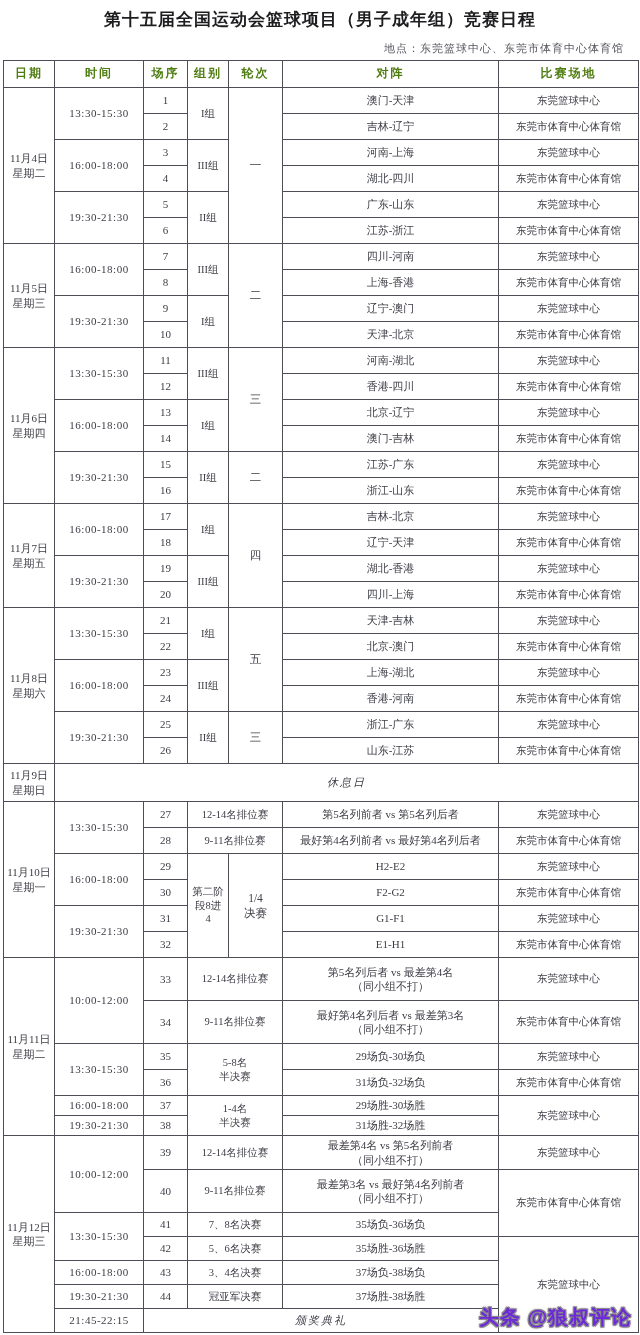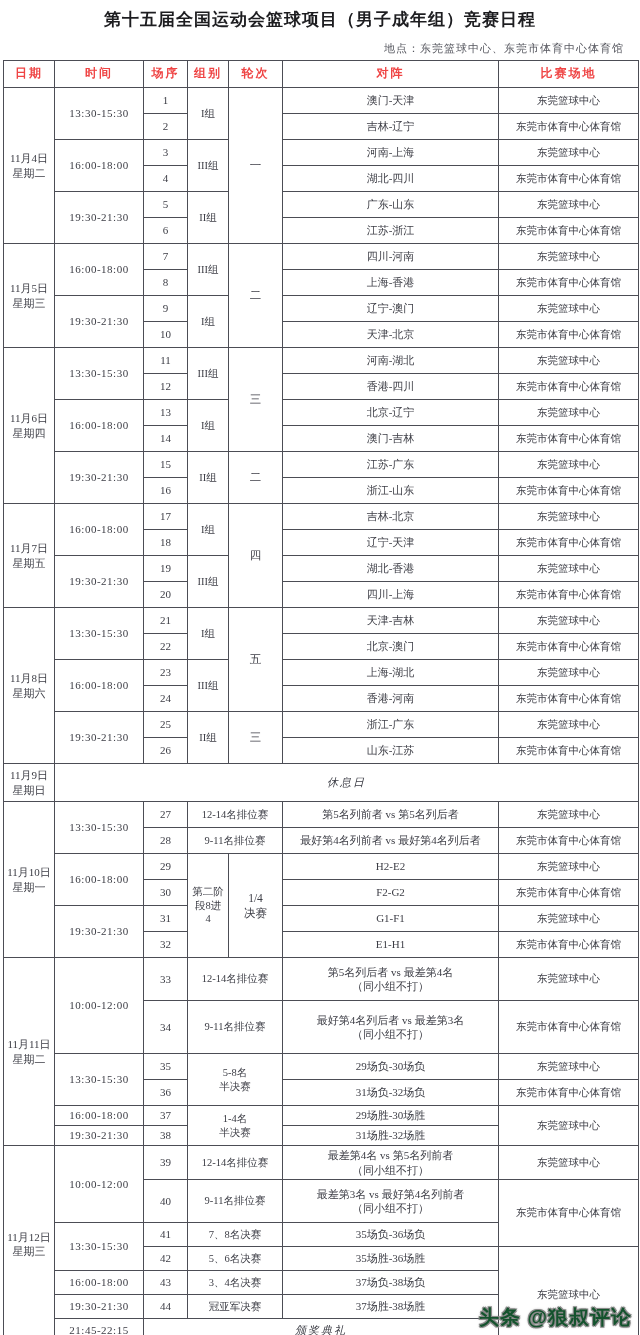--- a/index.html
+++ b/index.html
@@ -31,35 +31,35 @@
   table.sched col.c-match{width:216px}
   table.sched col.c-venue{width:140px}
   table.sched th,table.sched td{
     border:1px solid #4c4d55;
     text-align:center;vertical-align:middle;
     padding:0;white-space:pre-line;line-height:1.3;
     overflow:hidden;font-weight:normal;
   }
   table.sched th{
     font-size:12px;font-weight:bold;letter-spacing:2px;
-    height:26px;color:#ef4444;
+    height:26px;color:#4d7c0f;
   }
   td.date{font-size:11px;}
   td.time{font-size:11px;letter-spacing:0.5px;}
   td.seq{font-size:11px;}
   td.group{font-size:10.5px;}
   td.round{font-size:11.5px;}
   td.match{font-size:11px;}
   td.venue{font-size:10.5px;}
   td.note{font-size:11px;letter-spacing:2px;font-style:italic;}
   .toutiao-watermark{
     position:absolute;right:8px;bottom:4px;
     font-family:"Liberation Sans","DejaVu Sans",sans-serif;
     font-weight:700;font-size:20px;letter-spacing:1px;
-    color:#14532d;
+    color:#6d28d9;
     text-shadow:
       -1px -1px 0 #8a8a8a, 1px -1px 0 #8a8a8a,
       -1px 1px 0 #8a8a8a, 1px 1px 0 #8a8a8a,
       0 0 3px #6f6f6f;
     white-space:nowrap;
   }
 </style>
 </head>
 <body>
 
@@ -311,21 +311,21 @@
       <tr style="height: 43px;">
         <td rowspan="6" class="date">11月11日
 星期二</td>
         <td rowspan="2" class="time">10:00-12:00</td>
         <td class="seq">33</td>
         <td colspan="2" class="group">12-14名排位赛</td>
         <td class="match">第5名列后者 vs 最差第4名
 （同小组不打）</td>
         <td class="venue">东莞篮球中心</td>
       </tr>
-      <tr style="height: 53px;">
+      <tr style="height: 43px;">
         <td class="seq">34</td>
         <td colspan="2" class="group">9-11名排位赛</td>
         <td class="match">最好第4名列后者 vs 最差第3名
 （同小组不打）</td>
         <td class="venue">东莞市体育中心体育馆</td>
       </tr>
       <tr style="height: 26px;">
         <td rowspan="2" class="time">13:30-15:30</td>
         <td class="seq">35</td>
         <td rowspan="2" colspan="2" class="group">5-8名

